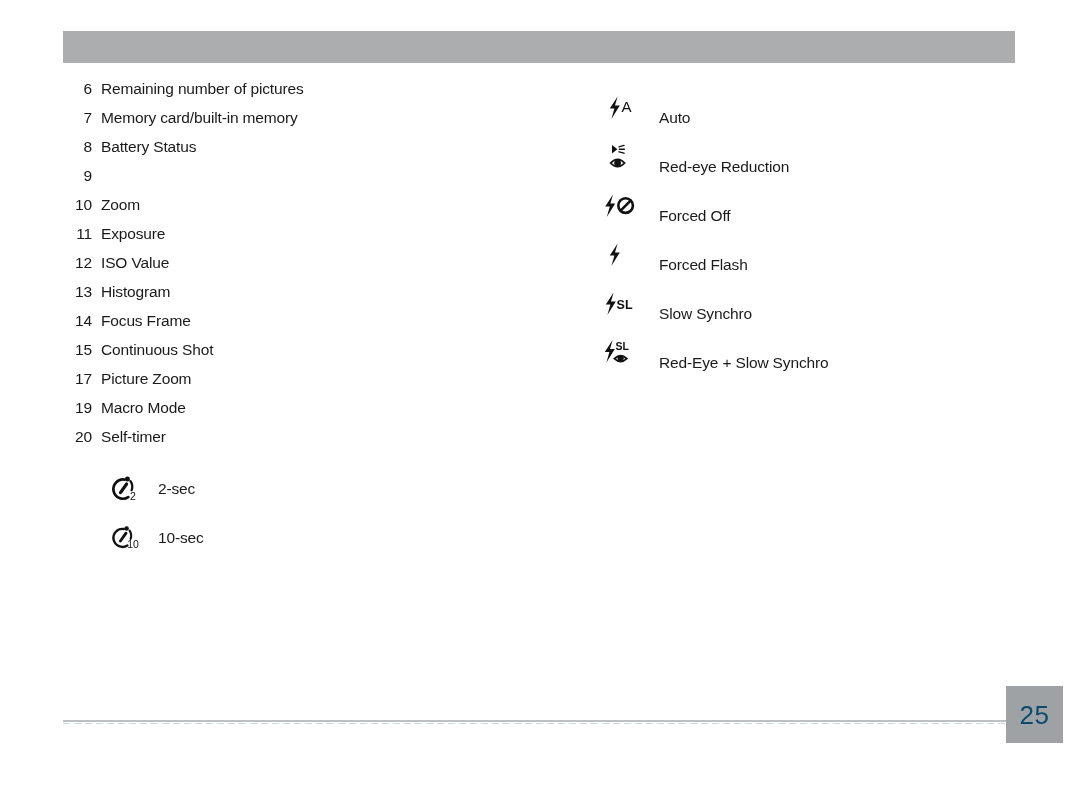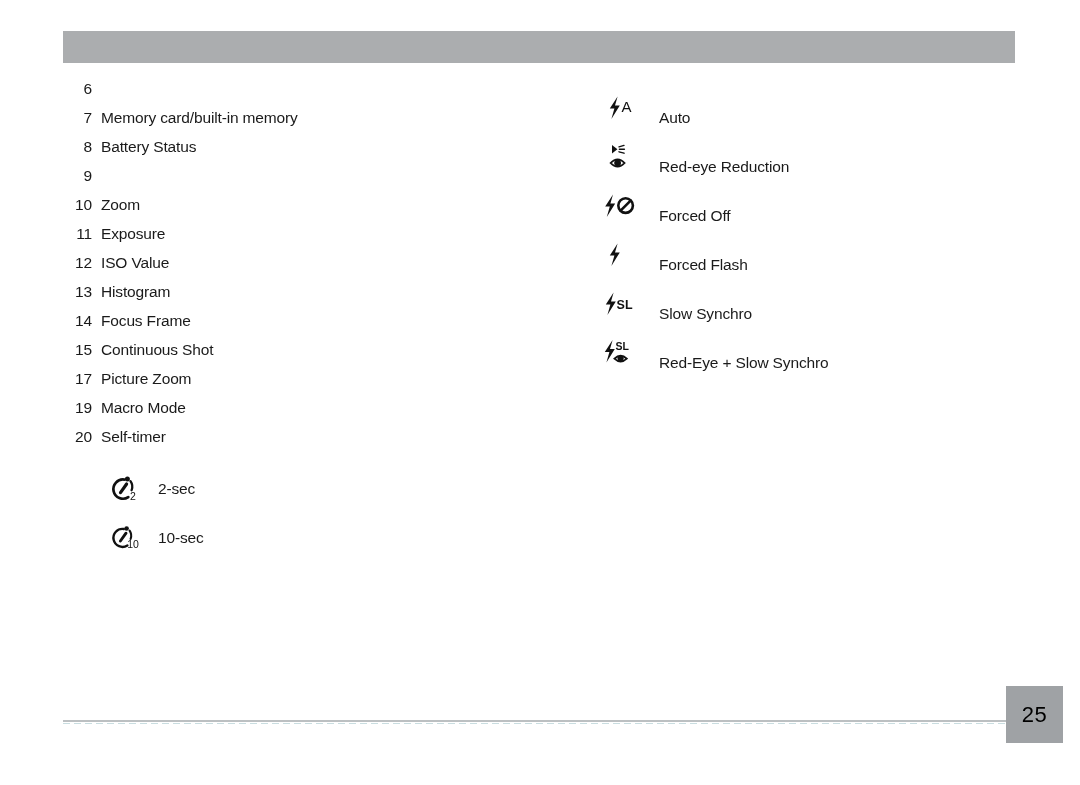--- a/index.html
+++ b/index.html
@@ -126,39 +126,40 @@
     left: 1006px;
     top: 686px;
     width: 57px;
     height: 57px;
     background: #9fa2a5;
     display: flex;
     align-items: center;
     justify-content: center;
   }
   .page-number-box .pn {
-    color: #000000;
-    font-size: 22px;
+    color: #0c4a6e;
+    font-size: 26px;
     letter-spacing: 0.5px;
     line-height: 1;
   }
 </style>
 </head>
 <body>
 
 <div class="header-bar">
   <span></span>
 </div>
 
 <div class="page-body">
 
   <div class="col-left">
 
     <div class="num-row">
       <span class="idx">6</span>
+      <span class="label">Remaining number of pictures</span>
     </div>
     <div class="num-row">
       <span class="idx">7</span>
       <span class="label">Memory card/built-in memory</span>
     </div>
     <div class="num-row">
       <span class="idx">8</span>
       <span class="label">Battery Status</span>
     </div>
     <div class="num-row">

